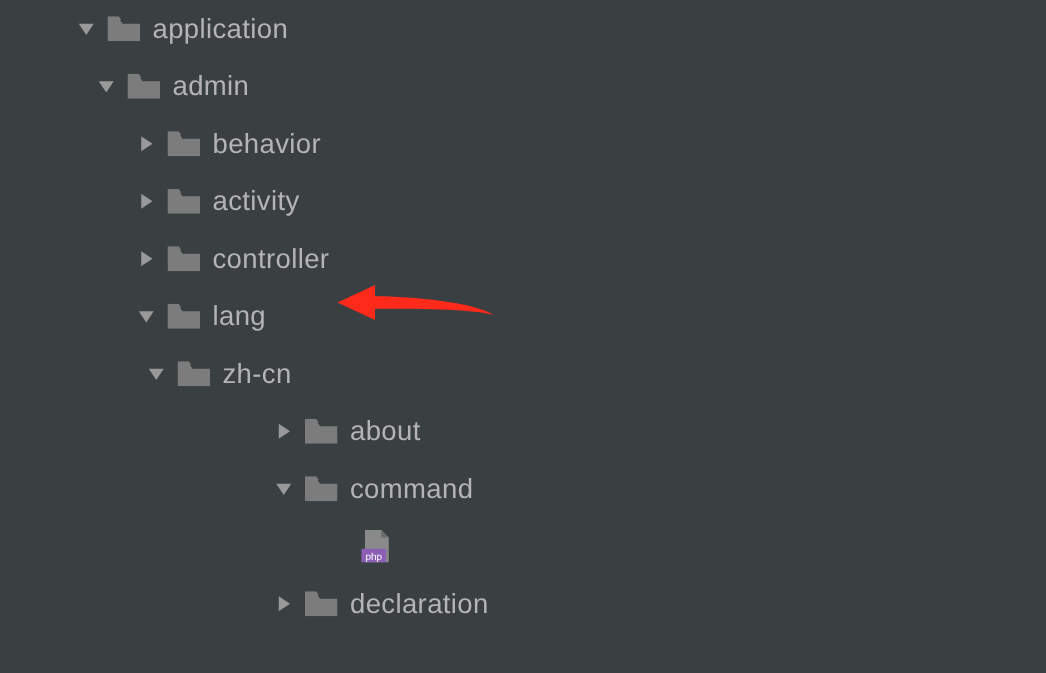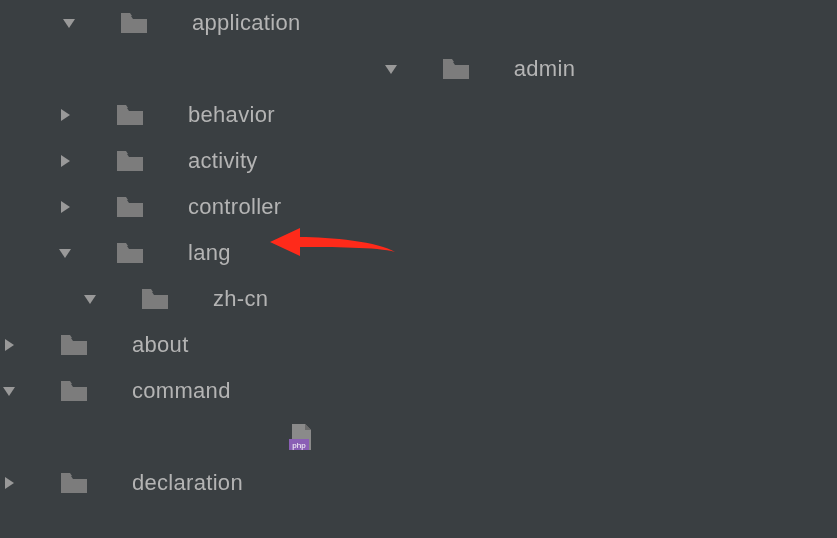--- a/index.html
+++ b/index.html
@@ -20,21 +20,20 @@
     .tree {
       padding-top: 0px;
       padding-left: 0;
     }
     .tree-item {
       display: flex;
       align-items: center;
       height: 46px;
       cursor: pointer;
       white-space: nowrap;
-      gap: 35px;
     }
     .expand-icon {
       width: 18px;
       height: 18px;
       display: inline-flex;
       align-items: center;
       justify-content: center;
       margin-right: 8px;
       flex-shrink: 0;
     }
@@ -56,24 +55,24 @@
       margin-right: 10px;
       flex-shrink: 0;
       position: relative;
     }
     .label {
       color: #b4b4b4;
       font-size: 22px;
       letter-spacing: 0.3px;
     }
     .indent-0 { padding-left: 60px; }
-    .indent-1 { padding-left: 120px; justify-content: center; }
-    .indent-2 { padding-left: 56px; }
-    .indent-3 { padding-left: 81px; }
-    .indent-4 { }
+    .indent-1 { padding-left: 76px; }
+    .indent-2 { padding-left: 108px; }
+    .indent-3 { padding-left: 116px; }
+    .indent-4 { padding-left: 218px; }
     .indent-5-file { padding-left: 288px; }
     .arrow {
       position: absolute;
       left: 270px;
       top: 228px;
       pointer-events: none;
     }
   </style>
 </head>
 <body>

